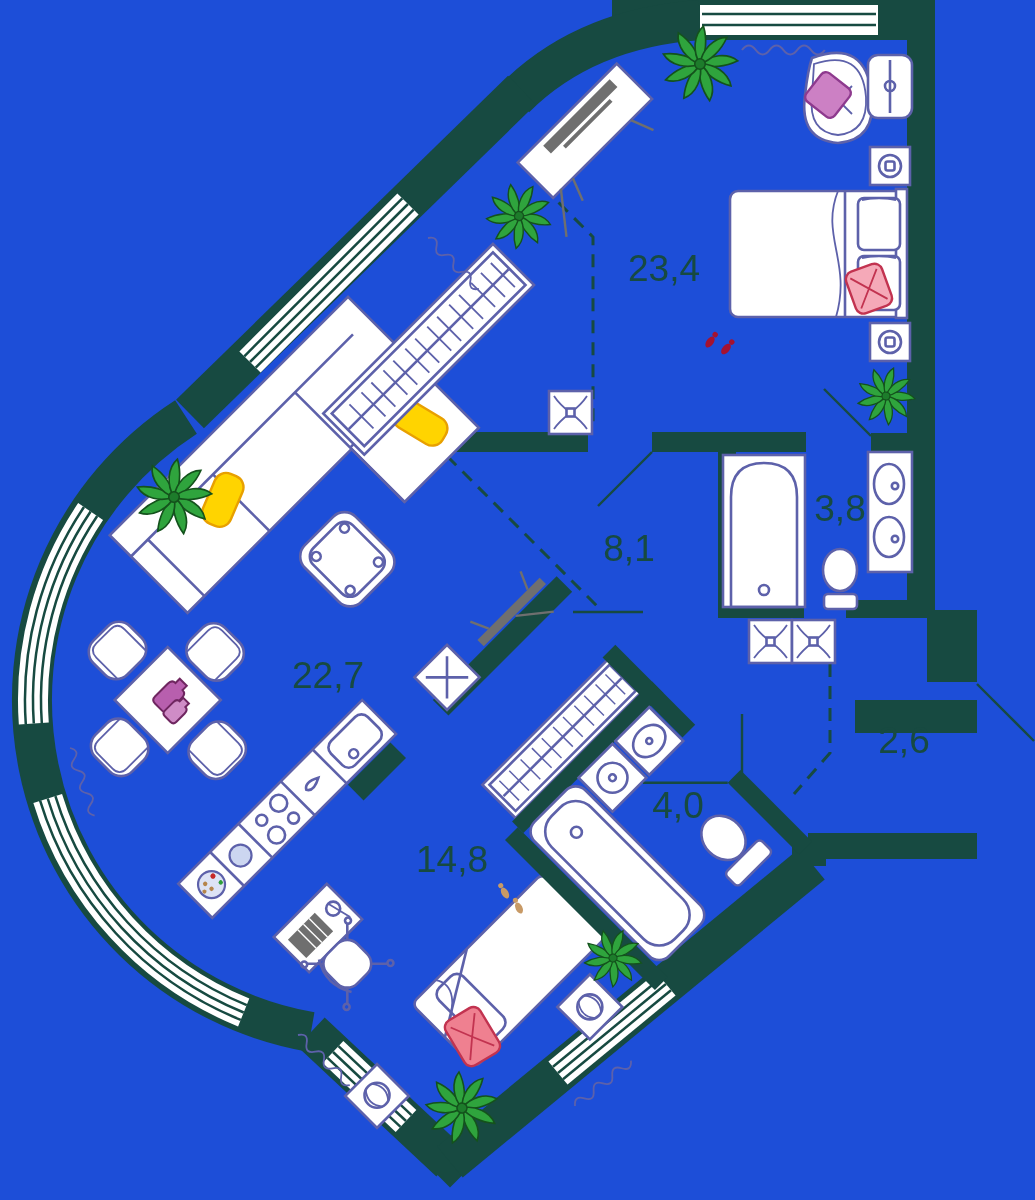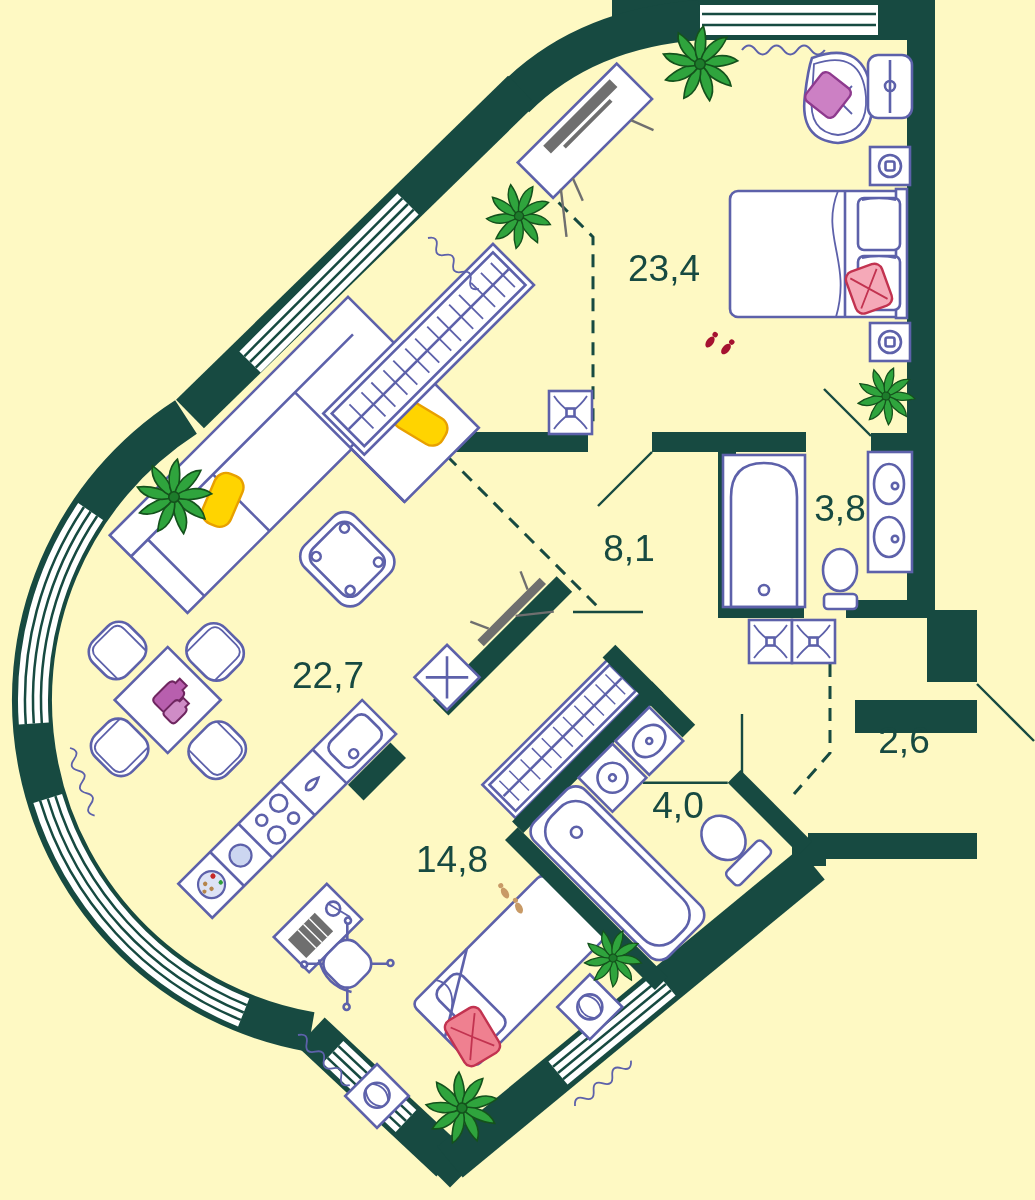--- a/index.html
+++ b/index.html
@@ -1,16 +1,16 @@
 <!DOCTYPE html>
 <html><head>
 <meta charset="utf-8">
 <style>
   html,body{margin:0;padding:0;background:#ffffff;}
-  .stage{width:1035px;height:1200px;position:relative;background:#fef9c3;overflow:hidden;}
+  .stage{width:1035px;height:1200px;position:relative;background:#1d4ed8;overflow:hidden;}
   .w   {fill:#174a41;stroke:none;}
   .wl  {stroke:#174a41;fill:none;}
   .win {stroke:#ffffff;stroke-width:30;fill:none;}
   .gz  {stroke:#174a41;stroke-width:2.5;fill:none;}
   .f   {fill:#ffffff;stroke:#5d61aa;stroke-width:2.6;}
   .fl  {fill:none;stroke:#5d61aa;stroke-width:2.6;}
   .flt {fill:none;stroke:#5d61aa;stroke-width:1.8;}
   .dash{stroke:#174a41;stroke-width:3;fill:none;stroke-dasharray:13 9;}
   .thin{stroke:#174a41;stroke-width:2.4;fill:none;}
   .gray{fill:#6f6f6f;}

